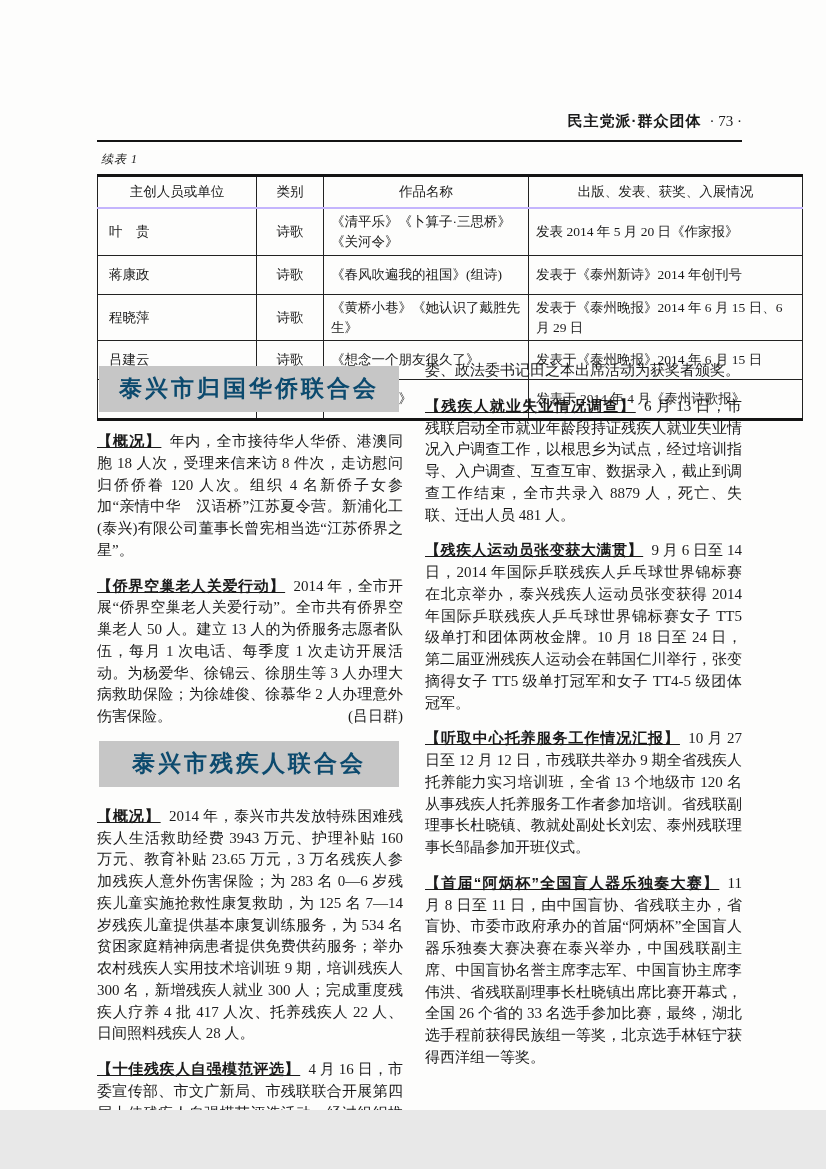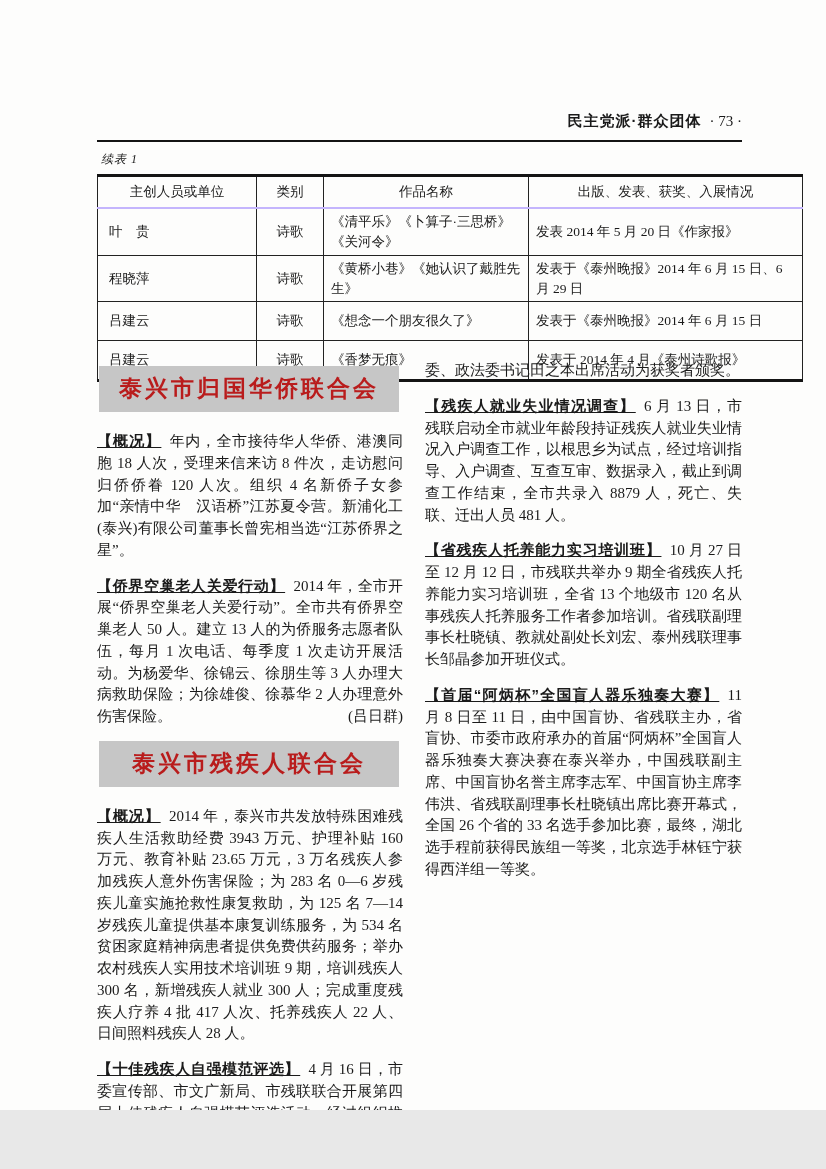--- a/index.html
+++ b/index.html
@@ -46,21 +46,21 @@
   .cw1{width:144px}.cw2{width:52px}.cw3{width:190px}.cw4{width:259px}
   
   .col { position:absolute; top:360px; text-align:justify; font-size:15px; line-height:1.45; }
   .col-left  { left:97px;  width:306px; }
   .col-right { left:425px; width:317px; }
   .section-box {
     height:46px; width:300px; margin:6px 0 18px 2px;
     background:#c6c6c6;
     display:flex; align-items:center; justify-content:center;
     font-family:"Liberation Sans","DejaVu Sans",sans-serif;
-    font-weight:bold; font-size:23px; letter-spacing:3px; color:#b91c1c;
+    font-weight:bold; font-size:23px; letter-spacing:3px; color:#0c4a6e;
   }
   .para { margin:0 0 13px 0; }
   .para-head {
     font-family:"Liberation Sans","DejaVu Sans",sans-serif;
     font-weight:bold; margin-right:0.55em; letter-spacing:0.5px;text-decoration:underline;
   }
   .byline { float:right; }
 </style>
 </head>
 <body>
@@ -82,20 +82,26 @@
         <th class="cw3">作品名称</th>
         <th class="cw4">出版、发表、获奖、入展情况</th>
       </tr>
     </thead>
     <tbody>
       <tr class="r1">
         <td class="c-name">叶　贵</td>
         <td class="c-type">诗歌</td>
         <td>《清平乐》《卜算子·三思桥》《关河令》</td>
         <td>发表 2014 年 5 月 20 日《作家报》</td>
+      </tr>
+      <tr>
+        <td class="c-name">蒋康政</td>
+        <td class="c-type">诗歌</td>
+        <td>《春风吹遍我的祖国》(组诗)</td>
+        <td>发表于《泰州新诗》2014 年创刊号</td>
       </tr>
       <tr>
         <td class="c-name">程晓萍</td>
         <td class="c-type">诗歌</td>
         <td>《黄桥小巷》《她认识了戴胜先生》</td>
         <td>发表于《泰州晚报》2014 年 6 月 15 日、6 月 29 日</td>
       </tr>
       <tr>
         <td class="c-name">吕建云</td>
         <td class="c-type">诗歌</td>
@@ -123,20 +129,21 @@
     <p class="para"><span class="para-head">【概况】</span><span>2014 年，泰兴市共发放特殊困难残疾人生活救助经费 3943 万元、护理补贴 160 万元、教育补贴 23.65 万元，3 万名残疾人参加残疾人意外伤害保险；为 283 名 0—6 岁残疾儿童实施抢救性康复救助，为 125 名 7—14 岁残疾儿童提供基本康复训练服务，为 534 名贫困家庭精神病患者提供免费供药服务；举办农村残疾人实用技术培训班 9 期，培训残疾人 300 名，新增残疾人就业 300 人；完成重度残疾人疗养 4 批 417 人次、托养残疾人 22 人、日间照料残疾人 28 人。</span></p>
 
     <p class="para"><span class="para-head">【十佳残疾人自强模范评选】</span><span>4 月 16 日，市委宣传部、市文广新局、市残联联合开展第四届十佳残疾人自强模范评选活动，经过组织推荐，确定正式候选人，投票和评选，确定 10 名残疾人自强模范和 10 名提名奖获得者。5 月 17 日，颁奖典礼在市影剧院举办，市委常</span></p>
   </div>
 
   <div class="col col-right">
     <p class="para"><span>委、政法委书记田之本出席活动为获奖者颁奖。</span></p>
 
     <p class="para"><span class="para-head">【残疾人就业失业情况调查】</span><span>6 月 13 日，市残联启动全市就业年龄段持证残疾人就业失业情况入户调查工作，以根思乡为试点，经过培训指导、入户调查、互查互审、数据录入，截止到调查工作结束，全市共录入 8879 人，死亡、失联、迁出人员 481 人。</span></p>
 
+    <p class="para"><span class="para-head">【残疾人运动员张变获大满贯】</span><span>9 月 6 日至 14 日，2014 年国际乒联残疾人乒乓球世界锦标赛在北京举办，泰兴残疾人运动员张变获得 2014 年国际乒联残疾人乒乓球世界锦标赛女子 TT5 级单打和团体两枚金牌。10 月 18 日至 24 日，第二届亚洲残疾人运动会在韩国仁川举行，张变摘得女子 TT5 级单打冠军和女子 TT4-5 级团体冠军。</span></p>
 
 
-    <p class="para"><span class="para-head">【省残疾人托养能力实习培训班】</span><span>10 月 27 日至 12 月 12 日，市残联共举办 9 期全省残疾人托养能力实习培训班，全省 13 个地级市 120 名从事残疾人托养服务工作者参加培训。省残联副理事长杜晓镇、教就处副处长刘宏、泰州残联理事长邹晶参加开班仪式。</span></p>
+    <p class="para"><span class="para-head">【听取中心托养服务工作情况汇报】</span><span>10 月 27 日至 12 月 12 日，市残联共举办 9 期全省残疾人托养能力实习培训班，全省 13 个地级市 120 名从事残疾人托养服务工作者参加培训。省残联副理事长杜晓镇、教就处副处长刘宏、泰州残联理事长邹晶参加开班仪式。</span></p>
 
     <p class="para"><span class="para-head">【首届“阿炳杯”全国盲人器乐独奏大赛】</span><span>11 月 8 日至 11 日，由中国盲协、省残联主办，省盲协、市委市政府承办的首届“阿炳杯”全国盲人器乐独奏大赛决赛在泰兴举办，中国残联副主席、中国盲协名誉主席李志军、中国盲协主席李伟洪、省残联副理事长杜晓镇出席比赛开幕式，全国 26 个省的 33 名选手参加比赛，最终，湖北选手程前获得民族组一等奖，北京选手林钰宁获得西洋组一等奖。</span></p>
   </div>
 
 </div>
 
 </body></html>

